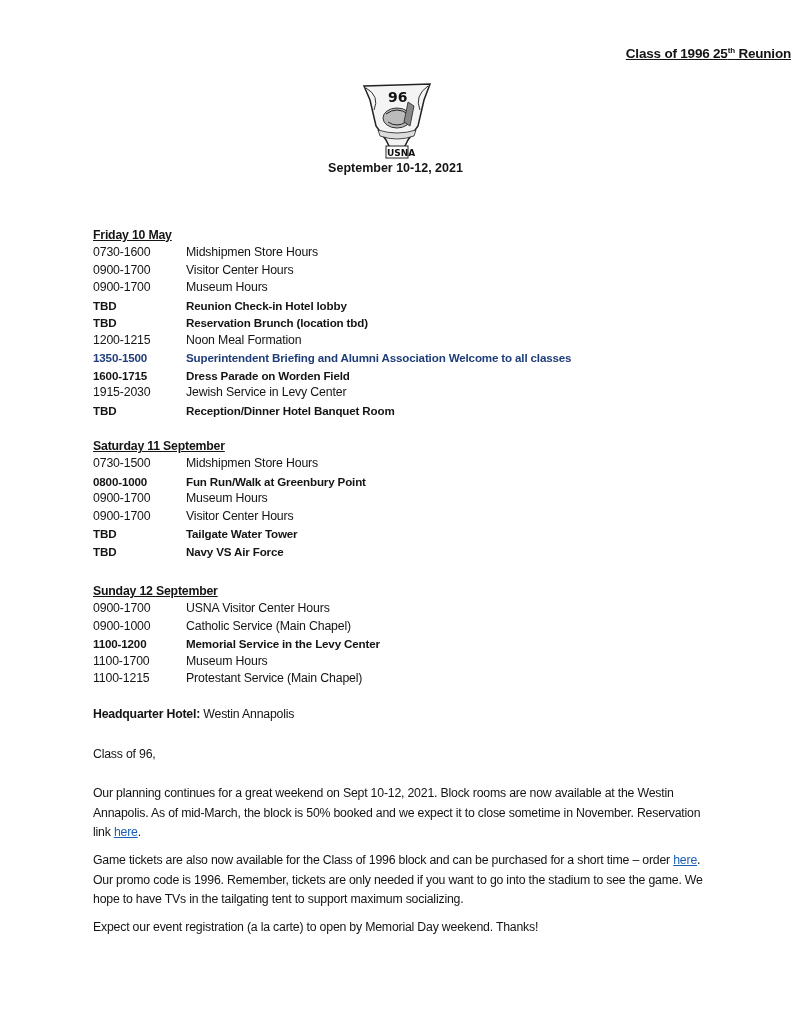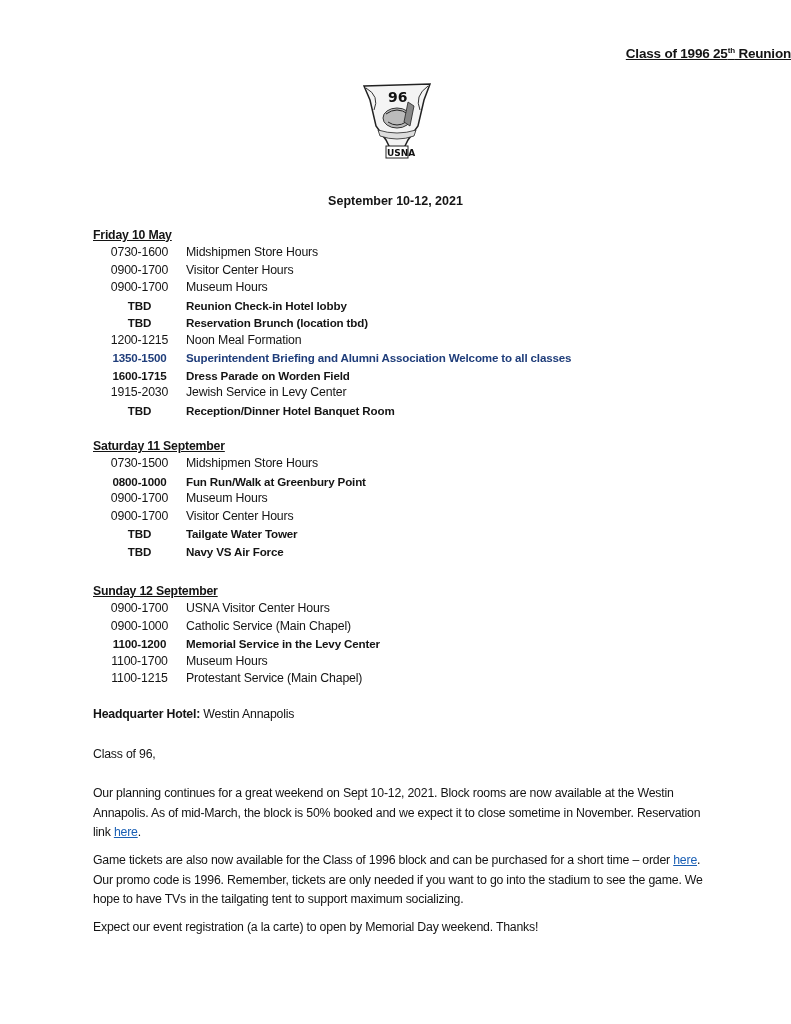--- a/index.html
+++ b/index.html
@@ -4,27 +4,27 @@
 <style>
   html, body { margin: 0; padding: 0; background: #ffffff; }
   body { width: 791px; height: 1024px; position: relative; overflow: hidden;
          font-family: "Liberation Sans", "DejaVu Sans", sans-serif; color: #141414; }
   .page { position: absolute; left: 0; top: 0; width: 791px; height: 1024px; }
   .title { position: absolute; top: 46px; left: 0; width: 791px; text-align: right;
            font-weight: bold; font-size: 13.5px; letter-spacing: -0.2px; }
   .title .t { text-decoration: underline; }
   .title sup { font-size: 8px; line-height: 0; vertical-align: super; }
   .crest { position: absolute; left: 360px; top: 82px; width: 74px; height: 80px; }
-  .date { position: absolute; top: 194px; left: 0; width: 791px; text-align: center;
+  .date { position: absolute; top: 161px; left: 0; width: 791px; text-align: center;
           font-weight: bold; font-size: 12.5px; }
   .section { position: absolute; left: 93px; width: 620px; }
   .sec-head { font-weight: bold; text-decoration: underline; font-size: 12.3px;
               height: 18px; line-height: 18px; letter-spacing: -0.2px; }
   .row { display: flex; height: 17.5px; line-height: 17.5px; font-size: 12.3px; letter-spacing: -0.15px; }
-  .row .time { width: 93px; flex: none; text-align: center; }
+  .row .time { width: 93px; flex: none; }
   .row .desc { flex: 1; white-space: nowrap; }
   .row.bold { font-weight: bold; font-size: 11.6px; }
   .row.blue { color: #1f3d7a; }
   .para { position: absolute; left: 93px; width: 610px; font-size: 12.3px; line-height: 19.5px;
           letter-spacing: -0.2px; }
   .para b { font-weight: bold; }
   a.link { color: #1a5fb4; text-decoration: underline; }
 </style>
 </head>
 <body>

